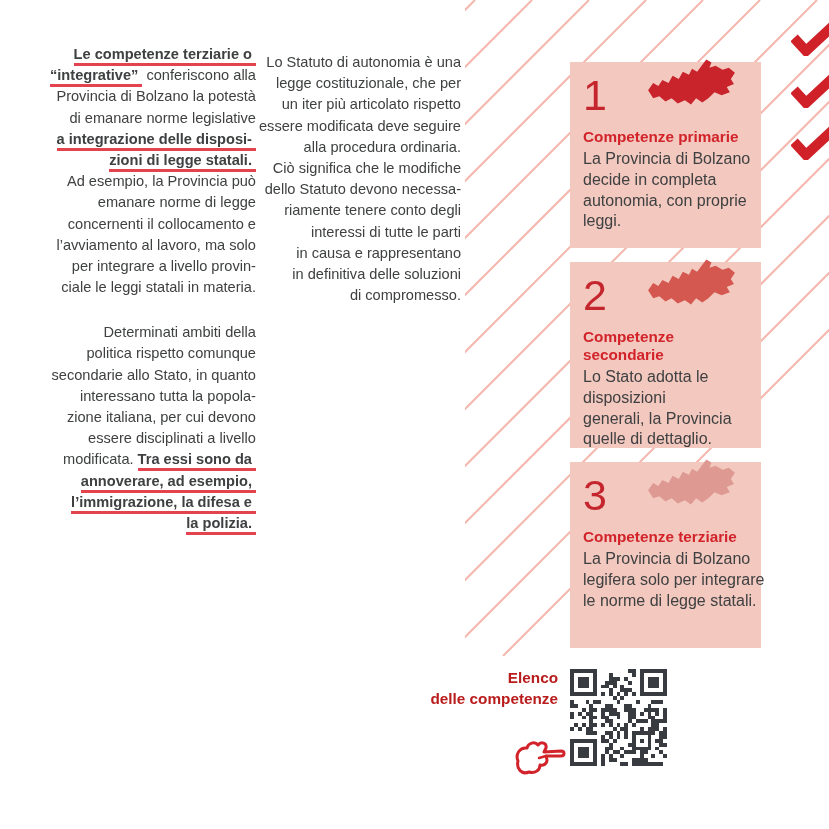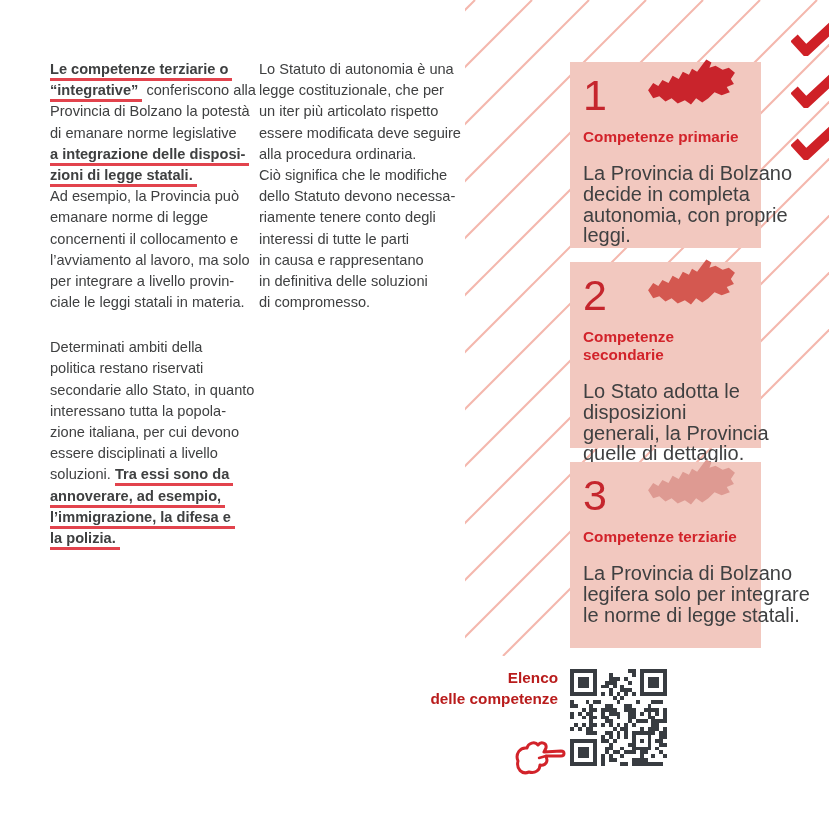--- a/index.html
+++ b/index.html
@@ -1,32 +1,32 @@
 <!DOCTYPE html>
 <html><head>
 <meta charset="utf-8">
 <style>
   html,body{margin:0;padding:0;background:#fff;}
   .page{position:relative;width:829px;height:829px;background:#ffffff;overflow:hidden;
         font-family:"Liberation Sans",sans-serif;color:#3f4041;}
   
-  .col{position:absolute;top:59px;font-size:14.6px;line-height:21.2px;white-space:nowrap;}
+  .col{position:absolute;top:44px;font-size:14.6px;line-height:21.2px;white-space:nowrap;text-align:right;}
   .col1{left:50px;}
-  .col2{left:259px;}
+  .col2{left:259px;margin-top:8px;}
   .para + .para{margin-top:24px;}
   .ln{height:21.2px;}
   .hl{font-weight:bold;border-bottom:3px solid #e2434d;padding-bottom:1px;padding-right:4px;}
   
   .boxes{position:absolute;left:570px;top:62px;}
   .box{position:relative;width:191px;height:186px;margin-bottom:14px;
        padding:13px 10px 0 13px;box-sizing:border-box;}
   .box-number{font-size:43px;line-height:40px;font-weight:normal;}
   .box-map{position:absolute;top:-8px;left:74px;width:94px;height:58px;}
   .box-title{margin-top:13px;font-size:15.3px;font-weight:bold;}
-  .box-body{margin-top:17px;font-size:20px;line-height:20.8px;white-space:nowrap;}
+  .box-body{margin-top:3px;font-size:16px;line-height:20.8px;white-space:nowrap;}
   
   .stripes{position:absolute;left:465px;top:0;width:364px;height:656px;}
   .check{position:absolute;left:791px;width:46px;height:34px;}
   
   .footer-label{position:absolute;left:360px;top:668px;width:198px;text-align:right;
                 font-weight:bold;font-size:15.3px;line-height:20.5px;}
   .qr{position:absolute;left:570px;top:669px;width:97px;height:97px;}
   .hand{position:absolute;left:508px;top:738px;width:62px;height:48px;}
 </style>
 </head>
@@ -72,26 +72,26 @@
         <div class="ln"><span class="hl" style="border-bottom-color: rgb(226, 67, 77);">zioni di legge statali.</span></div>
         <div class="ln"><span>Ad esempio, la Provincia può</span></div>
         <div class="ln"><span>emanare norme di legge</span></div>
         <div class="ln"><span>concernenti il collocamento e</span></div>
         <div class="ln"><span>l’avviamento al lavoro, ma solo</span></div>
         <div class="ln"><span>per integrare a livello provin-</span></div>
         <div class="ln"><span>ciale le leggi statali in materia.</span></div>
       </div>
       <div class="para">
         <div class="ln"><span>Determinati ambiti della</span></div>
-        <div class="ln"><span>politica restano riservati</span></div>
+        <div class="ln"><span>politica rispetto comunque</span></div>
         <div class="ln"><span>secondarie allo Stato, in quanto</span></div>
         <div class="ln"><span>interessano tutta la popola-</span></div>
         <div class="ln"><span>zione italiana, per cui devono</span></div>
         <div class="ln"><span>essere disciplinati a livello</span></div>
-        <div class="ln"><span>soluzioni. </span><span class="hl" style="border-bottom-color: rgb(226, 67, 77);">Tra essi sono da</span></div>
+        <div class="ln"><span>modificata. </span><span class="hl" style="border-bottom-color: rgb(226, 67, 77);">Tra essi sono da</span></div>
         <div class="ln"><span class="hl" style="border-bottom-color: rgb(226, 67, 77);">annoverare, ad esempio,</span></div>
         <div class="ln"><span class="hl" style="border-bottom-color: rgb(226, 67, 77);">l’immigrazione, la difesa e</span></div>
         <div class="ln"><span class="hl" style="border-bottom-color: rgb(226, 67, 77);">la polizia.</span></div>
       </div>
     </div>
 
   <div class="col col2" id="col2">
       <div class="ln">Lo Statuto di autonomia è una</div>
       <div class="ln">legge costituzionale, che per</div>
       <div class="ln">un iter più articolato rispetto</div>

